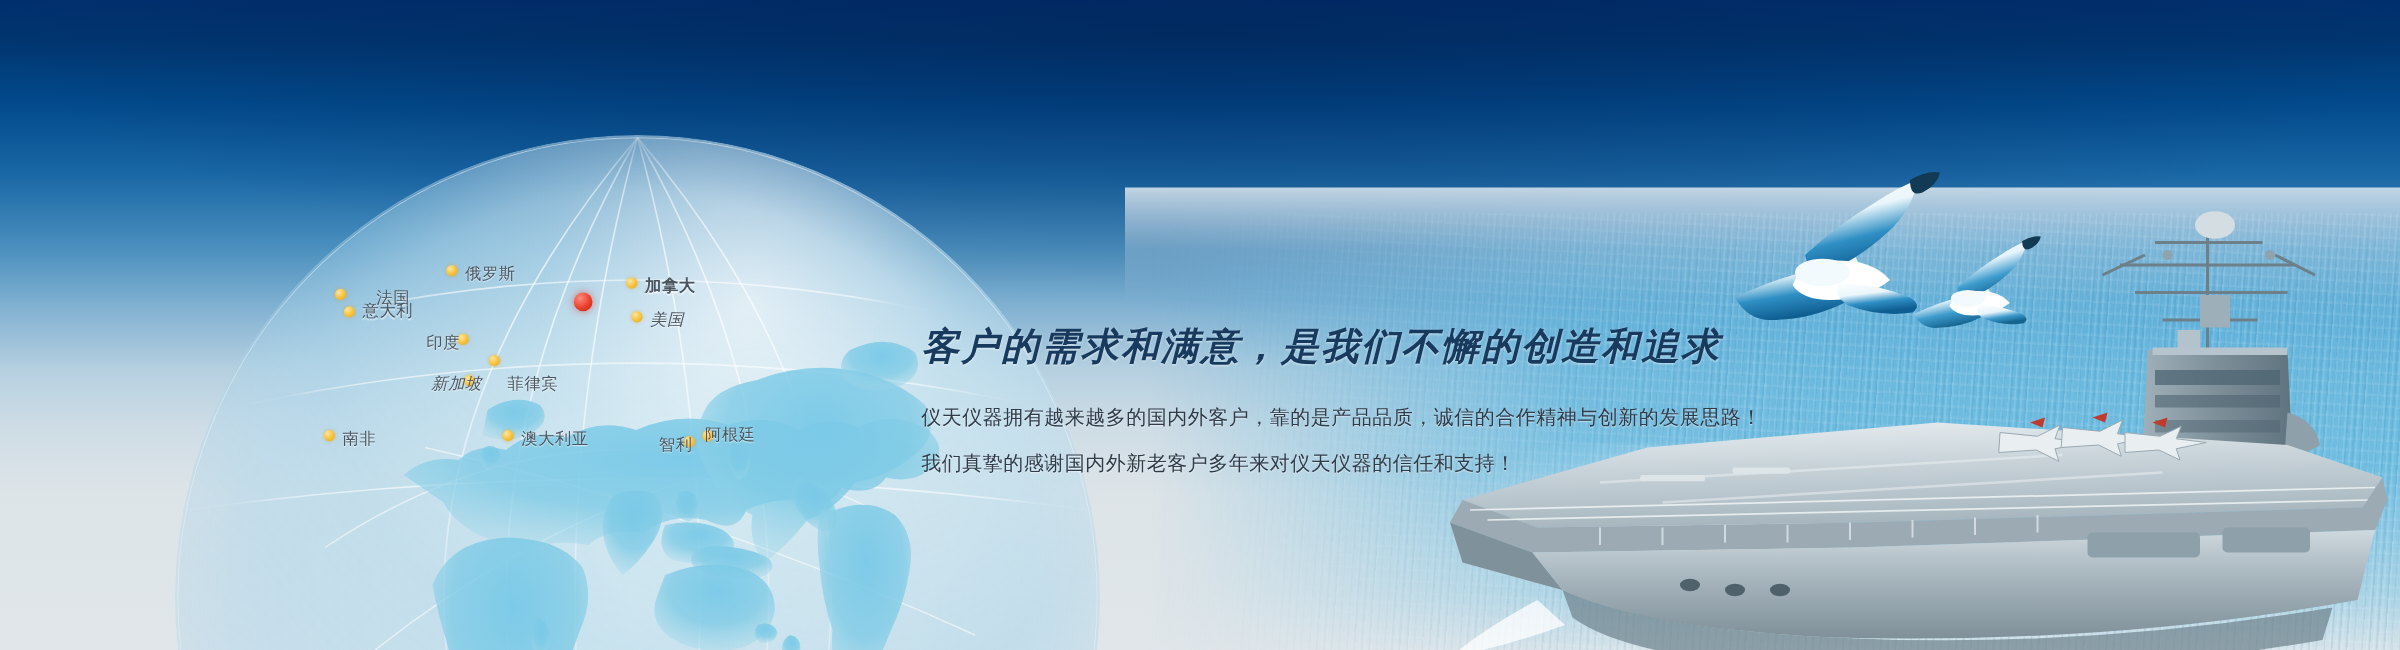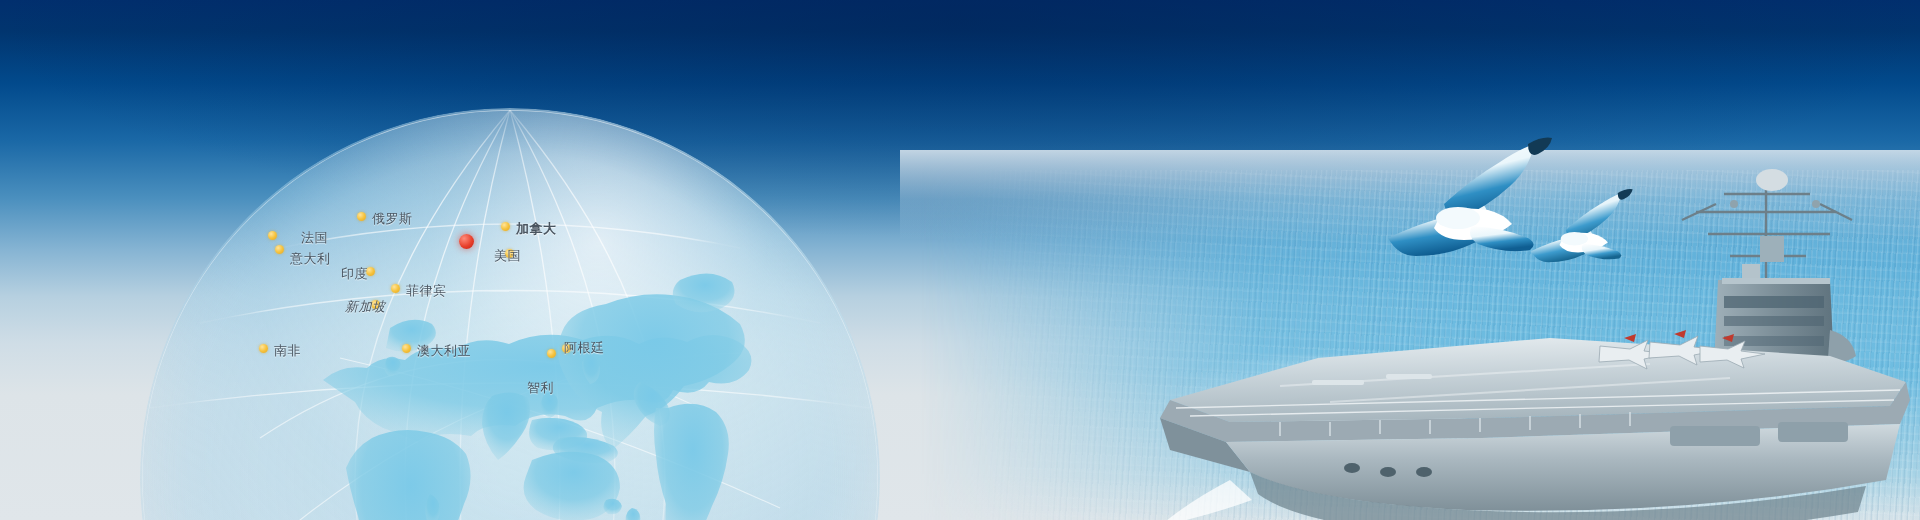--- a/index.html
+++ b/index.html
@@ -222,39 +222,39 @@
           <path d="M492 400 q10 2 8 14 -6 10 -14 2 -2-12 6-16 z"></path>
         </g>
       </g>
     </svg>
   </div>
 
   <div id="markers">
       <div class="marker" style="left: 267.5px; top: 230.5px;"></div>
       <div class="marker-label" style="left: 301px; top: 229px; text-align: right;">法国</div>
       <div class="marker" style="left: 274.5px; top: 244.5px;"></div>
-      <div class="marker-label" style="left: 290px; top: 250px;">意大利</div>
+      <div class="marker-label" style="left: 290px; top: 240px;">意大利</div>
       <div class="marker" style="left: 356.5px; top: 211.5px;"></div>
       <div class="marker-label" style="left: 372px; top: 210px;">俄罗斯</div>
       <div class="marker" style="left: 365.5px; top: 266.5px;"></div>
       <div class="marker-label" style="left: 341px; top: 265px;">印度</div>
       <div class="marker" style="left: 370.5px; top: 299.5px;"></div>
       <div class="marker-label" style="left: 345px; top: 298px; font-style: italic;">新加坡</div>
       <div class="marker" style="left: 390.5px; top: 283.5px;"></div>
-      <div class="marker-label" style="left: 406px; top: 282px; font-family: Liberation Mono, monospace;">菲律宾</div>
+      <div class="marker-label" style="left: 406px; top: 298px; font-family: Liberation Mono, monospace;">菲律宾</div>
       <div class="marker" style="left: 258.5px; top: 343.5px;"></div>
       <div class="marker-label" style="left: 274px; top: 342px;">南非</div>
       <div class="marker" style="left: 401.5px; top: 343.5px;"></div>
       <div class="marker-label" style="left: 417px; top: 342px;">澳大利亚</div>
       <div class="marker" style="left: 500.5px; top: 221.5px;"></div>
       <div class="marker-label" style="left: 516px; top: 220px; font-weight: bold;">加拿大</div>
       <div class="marker" style="left: 504.5px; top: 248.5px;"></div>
-      <div class="marker-label" style="left: 494px; top: 247px;">美国</div>
+      <div class="marker-label" style="left: 520px; top: 247px; font-style: italic;">美国</div>
       <div class="marker" style="left: 546.5px; top: 348.5px;"></div>
-      <div class="marker-label" style="left: 527px; top: 347px; margin-top: 32px;">智利</div>
+      <div class="marker-label" style="left: 527px; top: 347px;">智利</div>
       <div class="marker" style="left: 561.5px; top: 343.5px;"></div>
       <div class="marker-label" style="left: 564px; top: 339px; font-family: Liberation Mono, monospace;">阿根廷</div>
       <div class="marker red" style="left: 458.5px; top: 233.5px;"></div>
     </div>
 
   <div class="ocean"></div>
   <div class="ocean-tex"></div>
   <div class="horizon-haze"></div>
 
   <svg class="gulls" viewBox="0 0 360 190">
@@ -397,14 +397,19 @@
         <path d="M300 270 L300 284"></path>
       <path d="M350 268 L350 282"></path>
         <path d="M400 266 L400 280"></path>
       <path d="M450 264 L450 278"></path>
         <path d="M500 262 L500 276"></path>
     </g>
 
     <path d="M100 330 q-42 22 -70 46 q48 -10 92 -26 z" fill="#ffffff" opacity="0.75"></path>
   </svg>
 
+  <div class="copy">
+    <div class="headline">客户的需求和满意，是我们不懈的创造和追求</div>
+    <div class="subline first">仪天仪器拥有越来越多的国内外客户，靠的是产品品质，诚信的合作精神与创新的发展思路！</div>
+    <div class="subline">我们真挚的感谢国内外新老客户多年来对仪天仪器的信任和支持！</div>
+  </div>
 
 </div>
 
 </body></html>

